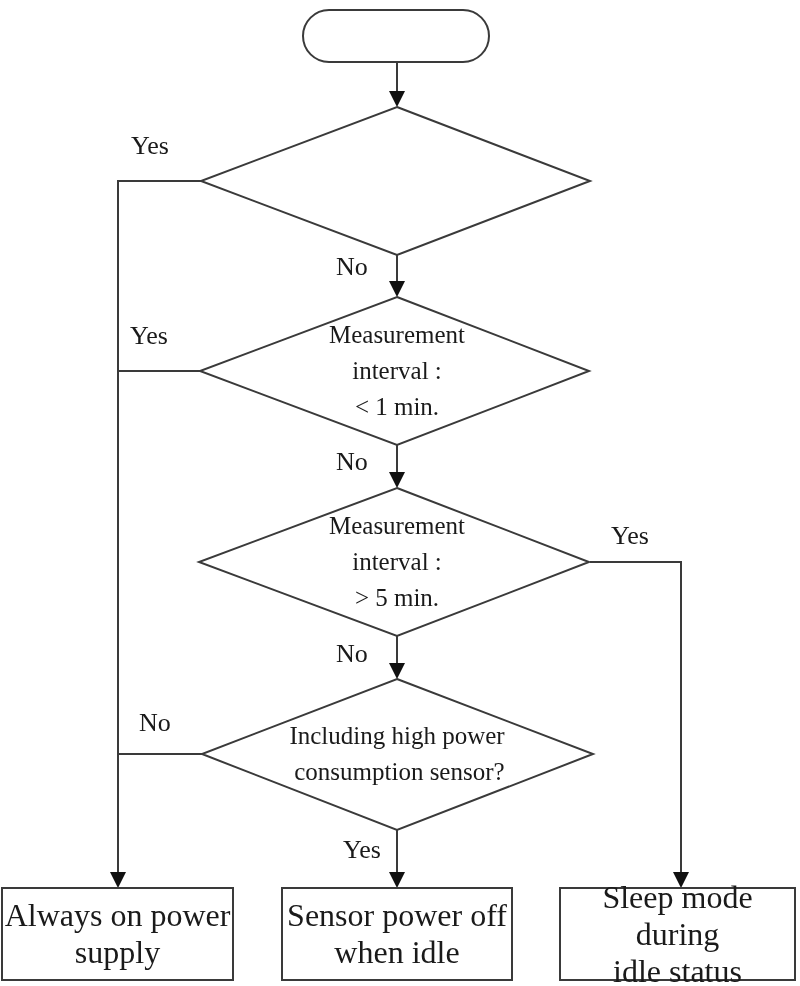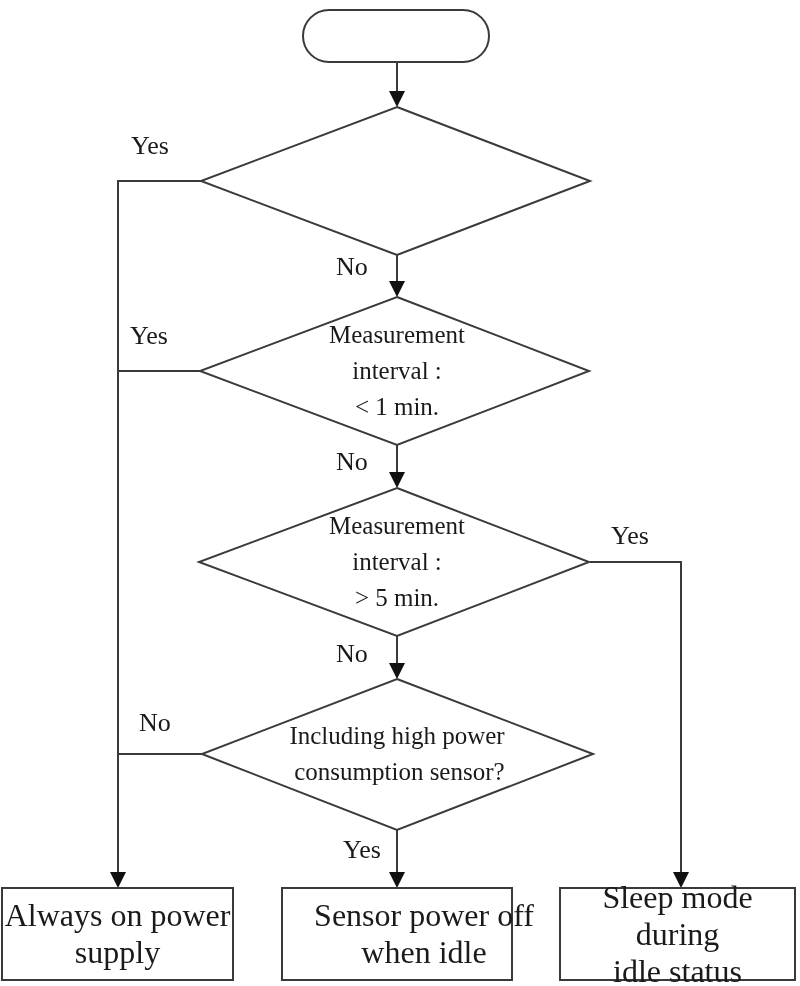--- a/index.html
+++ b/index.html
@@ -102,21 +102,21 @@
   <div class="node-text" style="left:247px; top:493px; width:300px; height:138px;">Measurement
 interval :
 &gt; 5 min.</div>
 
   <div class="node-text" style="left:197px; top:684px; width:400px; height:140px;text-align:right;">Including high power
 consumption sensor?</div>
 
   <div class="node-text terminal-text" style="left:2px; top:888px; width:231px; height:92px;">Always on power
 supply</div>
 
-  <div class="node-text terminal-text" style="left:282px; top:888px; width:230px; height:92px;margin-left:27px;">Sensor power off
+  <div class="node-text terminal-text" style="left:282px; top:888px; width:230px; height:92px;">Sensor power off
 when idle</div>
 
   <div class="node-text terminal-text" style="left:560px; top:888px; width:235px; height:92px;">Sleep mode during
 idle status</div>
 
   <div class="edge-label" style="left:131px; top:131px;">Yes</div>
   <div class="edge-label" style="left:336px; top:252px;">No</div>
   <div class="edge-label" style="left:130px; top:321px;">Yes</div>
   <div class="edge-label" style="left:336px; top:447px;">No</div>
   <div class="edge-label" style="left:611px; top:521px;">Yes</div>

